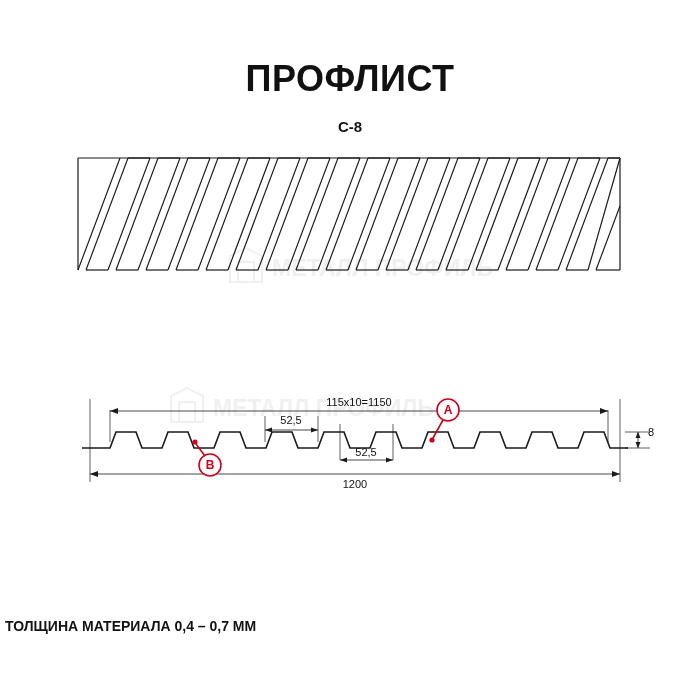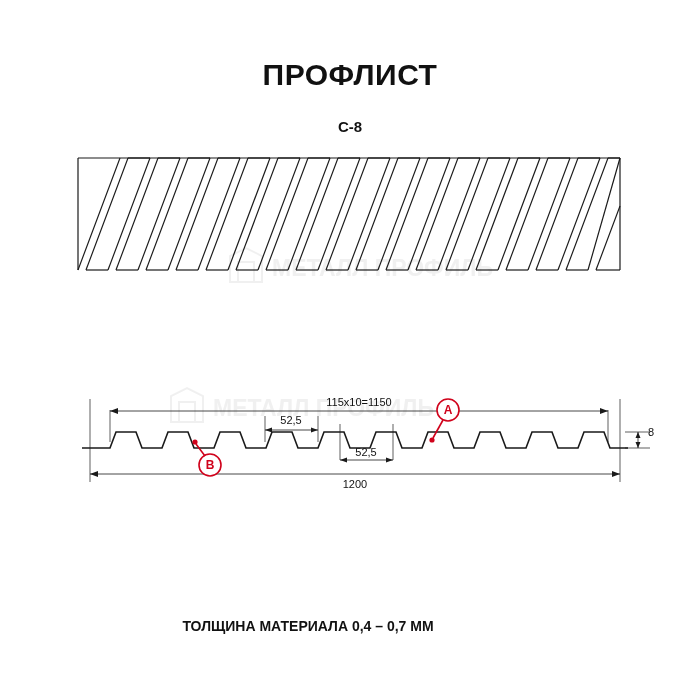--- a/index.html
+++ b/index.html
@@ -19,41 +19,40 @@
     position: relative;
     width: 700px;
     height: 700px;
   }
   .title {
     position: absolute;
     top: 58px;
     left: 0;
     width: 700px;
     text-align: center;
-    font-size: 30px;
+    font-size: 36px;
     font-weight: bold;
     letter-spacing: 0.5px;
     color: #111;
   }
   .subtitle {
     position: absolute;
     top: 118px;
     left: 0;
     width: 700px;
     text-align: center;
     font-size: 15px;
     font-weight: bold;
     color: #111;
   }
   .footer-note {
     position: absolute;
     top: 618px;
-    left: 16px;
+    left: 5px;
     width: 584px;
-    text-align: center;
     font-size: 14px;
     font-weight: bold;
     color: #111;
   }
   .iso-wrap {
     position: absolute;
     top: 140px;
     left: 60px;
     width: 580px;
     height: 170px;

